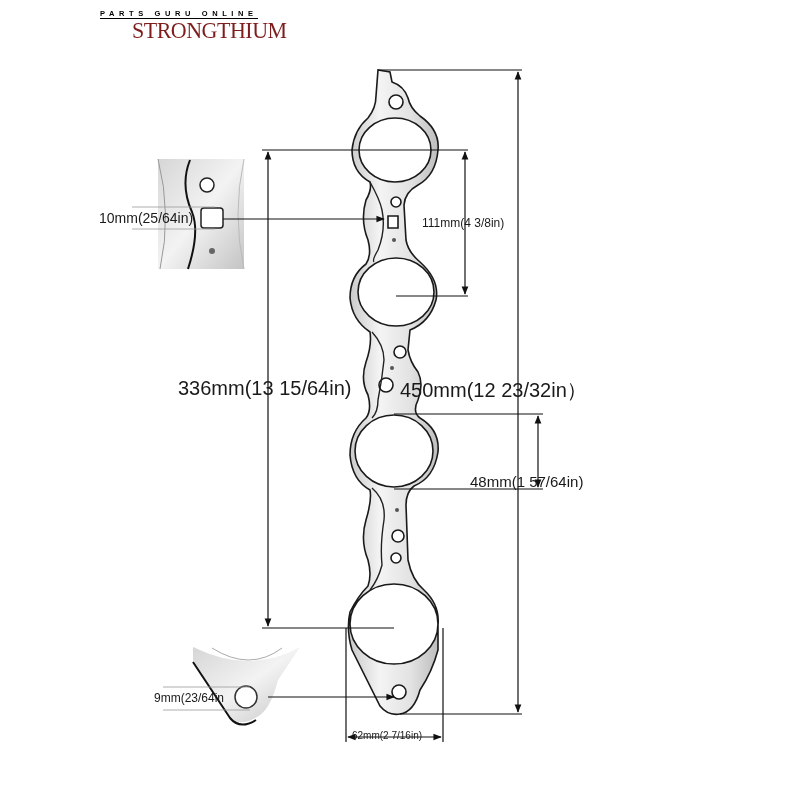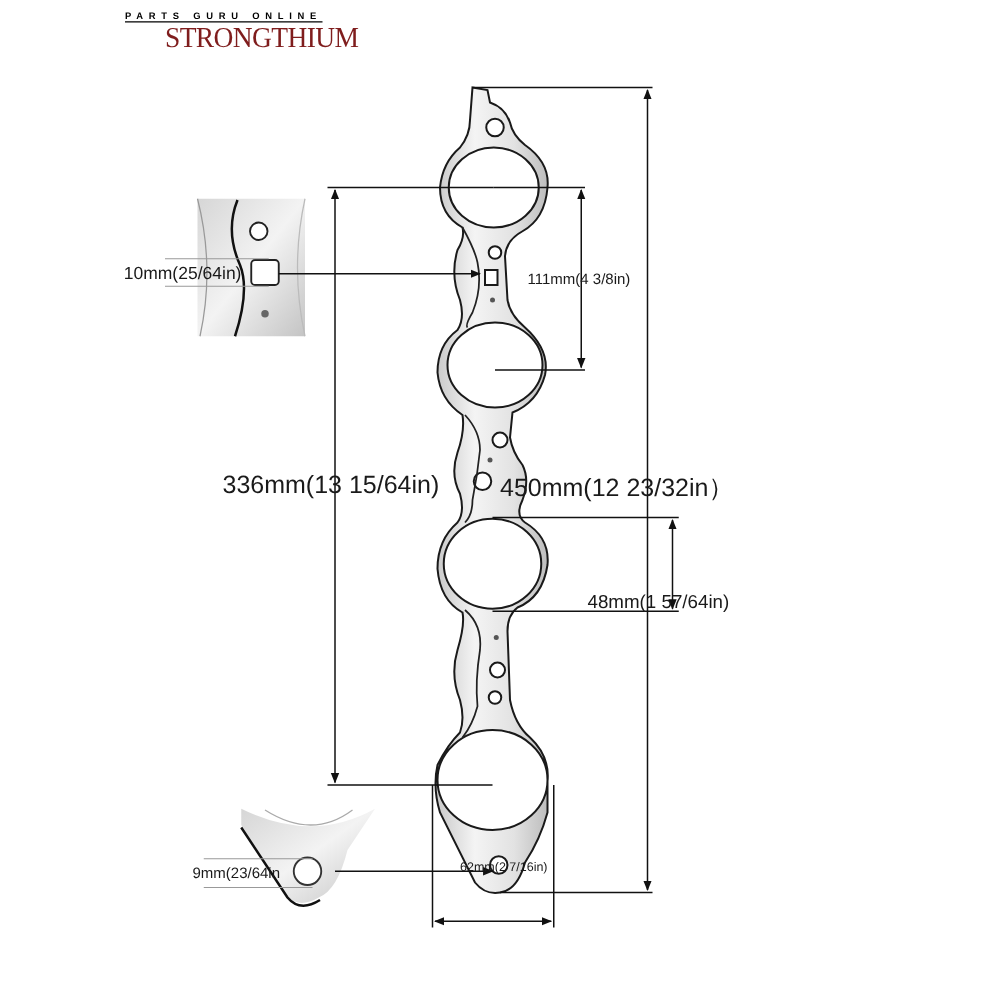--- a/index.html
+++ b/index.html
@@ -108,15 +108,15 @@
     <line x1="223" y1="219" x2="384" y2="219" marker-end="url(#arr)"></line>
 
     <line x1="268" y1="697" x2="394" y2="697" marker-end="url(#arr)"></line>
   </g>
 </svg>
 
 <div class="lbl big" style="left:178px; top:377px;">336mm(13 15/64in)</div>
 <div class="lbl big" style="left:400px; top:377px;">450mm(12 23/32in）</div>
 <div class="lbl sm" style="left:422px; top:216px;">111mm(4 3/8in)</div>
 <div class="lbl med" style="left:470px; top:441px;margin-top:32px;">48mm(1 57/64in)</div>
-<div class="lbl sm" style="left:352px; top:689px; font-size:10px;margin-left:16px;">62mm(2 7/16in)</div>
+<div class="lbl sm" style="left:352px; top:730px; font-size:10px;">62mm(2 7/16in)</div>
 <div class="lbl sm" style="left:99px; top:210px; font-size:14px;">10mm(25/64in)</div>
 <div class="lbl sm" style="left:126px; top:691px;margin-left:28px;">9mm(23/64in</div>
 
 </body></html>

